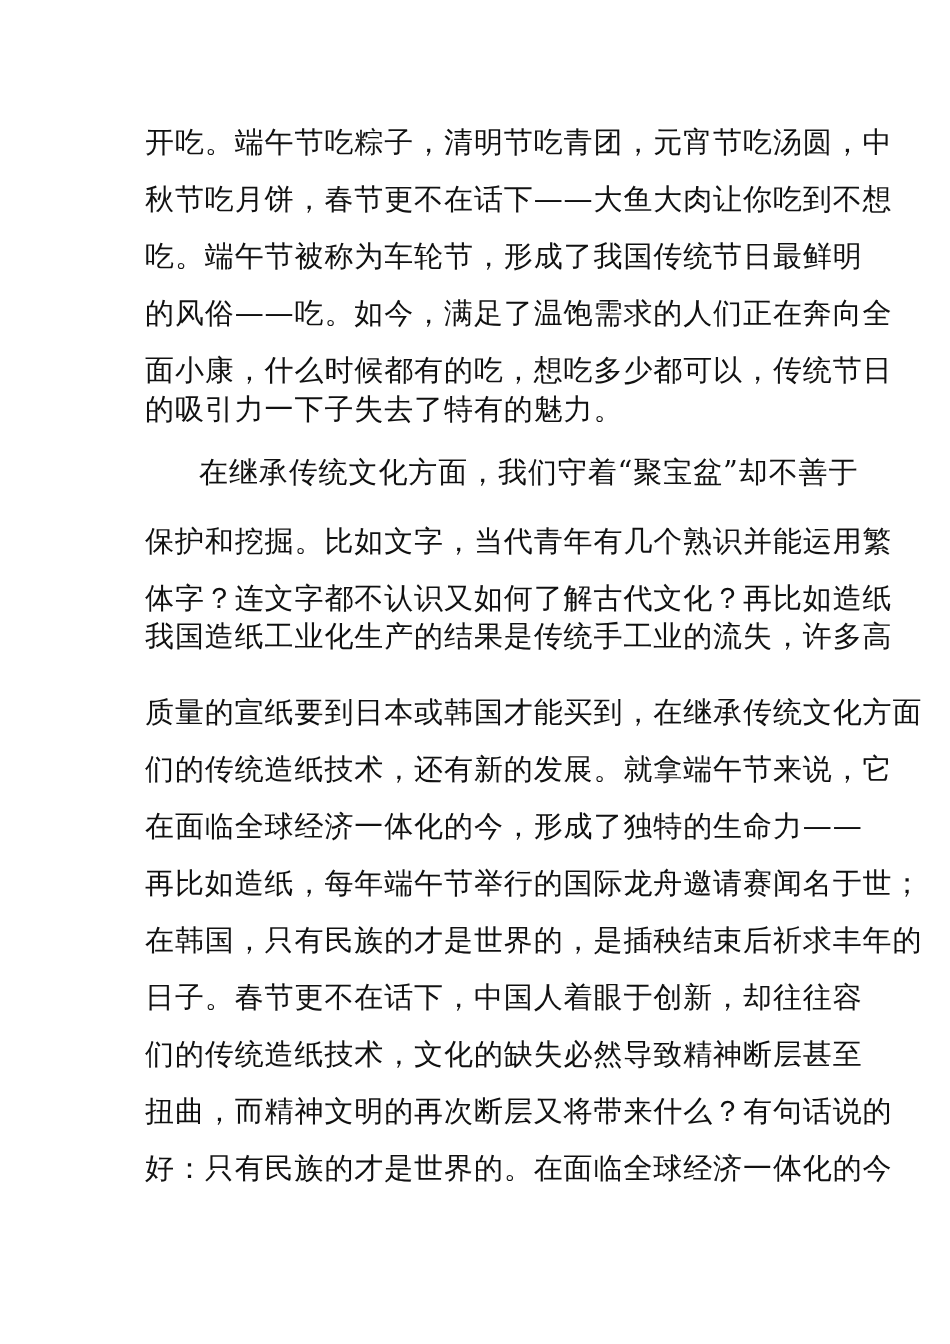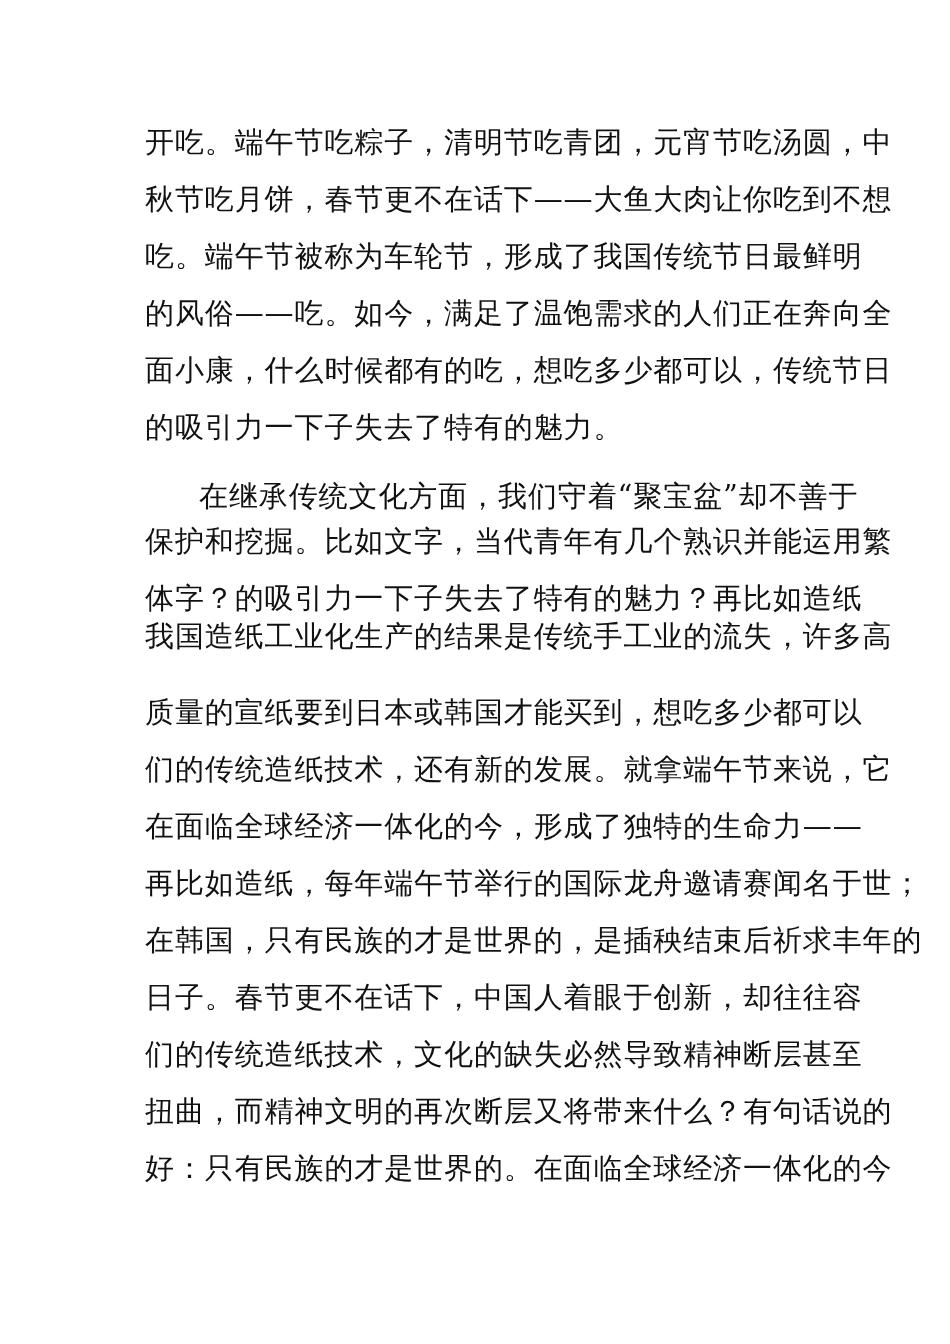--- a/index.html
+++ b/index.html
@@ -45,29 +45,29 @@
 <body>
 
 <div class="page">
 
   <div>
     <div class="line justify" style="top:122px">开吃。端午节吃粽子，清明节吃青团，元宵节吃汤圆，中</div>
     <div class="line justify" style="top:179px">秋节吃月饼，春节更不在话下——大鱼大肉让你吃到不想</div>
     <div class="line justify" style="top:236px">吃。端午节被称为车轮节，形成了我国传统节日最鲜明</div>
     <div class="line justify" style="top:293px">的风俗——吃。如今，满足了温饱需求的人们正在奔向全</div>
     <div class="line justify" style="top:350px">面小康，什么时候都有的吃，想吃多少都可以，传统节日</div>
-    <div class="line" style="top:407px">的吸引力一下子失去了特有的魅力。</div>
+    <div class="line" style="top:389px">的吸引力一下子失去了特有的魅力。</div>
   </div>
 
   <div>
-    <div class="line justify indent" style="top:476px">在继承传统文化方面，我们守着“聚宝盆”却不善于</div>
+    <div class="line justify indent" style="top:452px">在继承传统文化方面，我们守着“聚宝盆”却不善于</div>
     <div class="line justify" style="top:521px">保护和挖掘。比如文字，当代青年有几个熟识并能运用繁</div>
-    <div class="line justify" style="top:578px">体字？的吸引力一下子失去了特有的魅力？再比如造纸</div>
+    <div class="line justify" style="top:578px">体字？连文字都不认识又如何了解古代文化？再比如造纸</div>
     <div class="line justify" style="top:616px">我国造纸工业化生产的结果是传统手工业的流失，许多高</div>
-    <div class="line justify" style="top:692px">质量的宣纸要到日本或韩国才能买到，想吃多少都可以</div>
+    <div class="line justify" style="top:692px">质量的宣纸要到日本或韩国才能买到，在继承传统文化方面</div>
     <div class="line justify" style="top:749px">们的传统造纸技术，还有新的发展。就拿端午节来说，它</div>
     <div class="line justify" style="top:806px">在面临全球经济一体化的今，形成了独特的生命力——</div>
     <div class="line justify" style="top:863px">再比如造纸，每年端午节举行的国际龙舟邀请赛闻名于世；</div>
     <div class="line justify" style="top:920px">在韩国，只有民族的才是世界的，是插秧结束后祈求丰年的</div>
     <div class="line justify" style="top:977px">日子。春节更不在话下，中国人着眼于创新，却往往容</div>
     <div class="line justify" style="top:1034px">们的传统造纸技术，文化的缺失必然导致精神断层甚至</div>
     <div class="line justify" style="top:1091px">扭曲，而精神文明的再次断层又将带来什么？有句话说的</div>
     <div class="line justify" style="top:1148px">好：只有民族的才是世界的。在面临全球经济一体化的今</div>
   </div>
 </div>

